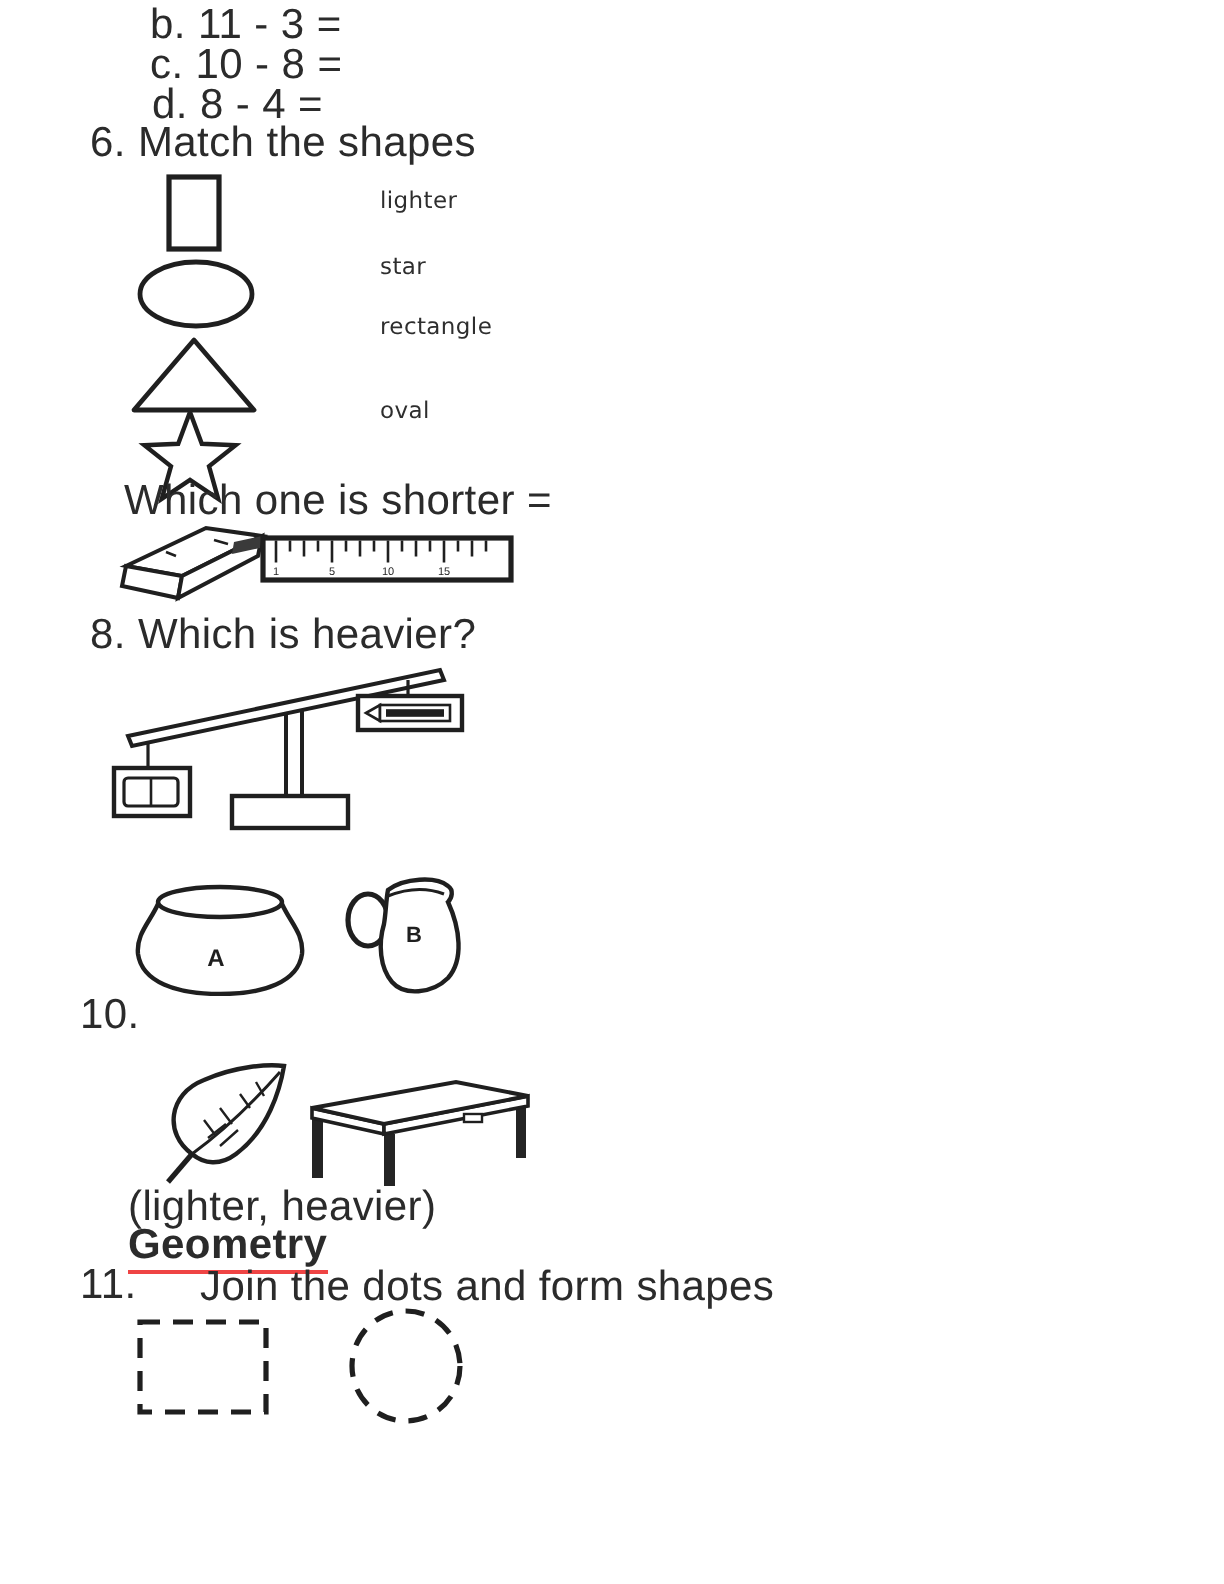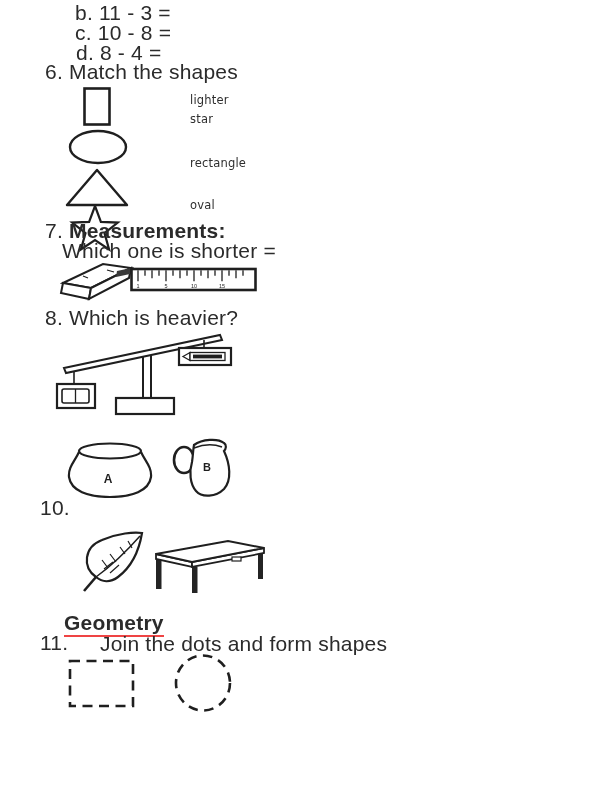--- a/index.html
+++ b/index.html
@@ -35,28 +35,24 @@
     <ellipse cx="31" cy="19" rx="28" ry="16" fill="none" stroke="#1f1f1f" stroke-width="2.4"></ellipse>
   </svg>
   <svg style="left:64px;top:167px" width="66" height="41" viewBox="0 0 66 41">
     <polygon points="33,3 63,38 3,38" fill="none" stroke="#1f1f1f" stroke-width="2.4" stroke-linejoin="round"></polygon>
   </svg>
   <svg style="left:67px;top:204px" width="56" height="49" viewBox="0 0 56 49">
     <polygon points="28,2 33.9,17.9 50.8,18.6 37.5,29.1 42.1,45.4 28,36 13.9,45.4 18.5,29.1 5.2,18.6 22.1,17.9" fill="none" stroke="#1f1f1f" stroke-width="2.2"></polygon>
   </svg>
 
   <div class="match-label" style="left:190px;top:93px">lighter</div>
-  <div class="match-label" style="left:190px;top:112px">star</div>
+  <div class="match-label" style="left:190px;top:126px">star</div>
   <div class="match-label" style="left:190px;top:156px">rectangle</div>
   <div class="match-label" style="left:190px;top:198px">oval</div>
 
-  <div class="txt" style="left:45px;top:222px">
-    <span>7.</span>
-    <span class="bold">Measurements:</span>
-  </div>
   <div class="txt" style="left:62px;top:242px">Which one is shorter =</div>
 
   <svg style="left:57px;top:258px" width="82" height="44" viewBox="0 0 82 44">
     <path d="M6,25 L46,6 L74,10 L34,30 Z" fill="#ffffff" stroke="#1f1f1f" stroke-width="2"></path>
     <path d="M6,25 L34,30 L32,41 L4,35 Z" fill="#ffffff" stroke="#1f1f1f" stroke-width="2"></path>
     <path d="M34,30 L74,10 L72,20 L32,41 Z" fill="#ffffff" stroke="#1f1f1f" stroke-width="2"></path>
     <path d="M60,13 L74,10 L73,16 L59,19 Z" fill="#3a3a3a" stroke="none"></path>
     <path d="M50,12 l7,2 M26,18 l5,2" stroke="#1f1f1f" stroke-width="1.3" fill="none"></path>
   </svg>
 
@@ -117,20 +113,21 @@
   <svg style="left:148px;top:537px" width="120" height="60" viewBox="0 0 120 60">
     <rect x="8" y="22" width="5.5" height="30" fill="#242424"></rect>
     <rect x="44" y="30" width="5.5" height="26" fill="#242424"></rect>
     <rect x="110" y="16" width="5" height="26" fill="#242424"></rect>
     <polygon points="8,17 44,25 44,30 8,22" fill="#ffffff" stroke="#1f1f1f" stroke-width="1.8"></polygon>
     <polygon points="44,25 116,11 116,16 44,30" fill="#ffffff" stroke="#1f1f1f" stroke-width="1.8"></polygon>
     <polygon points="8,17 80,4 116,11 44,25" fill="#ffffff" stroke="#1f1f1f" stroke-width="2"></polygon>
     <rect x="84" y="20" width="9" height="4" fill="#ffffff" stroke="#1f1f1f" stroke-width="1.2"></rect>
   </svg>
 
+  <div class="txt" style="left:64px;top:595px">(lighter, heavier)</div>
   <div class="txt bold" style="left:64px;top:614px">
     <span class="underline">Geometry</span>
   </div>
 
   <div class="txt" style="left:40px;top:634px">11.</div>
   <div class="txt" style="left:100px;top:635px">Join the dots and form shapes</div>
 
   <svg style="left:66px;top:657px" width="72" height="54" viewBox="0 0 72 54">
     <rect x="4" y="4" width="63" height="45" fill="none" stroke="#1f1f1f" stroke-width="2.6" stroke-dasharray="10,6.5"></rect>
   </svg>

